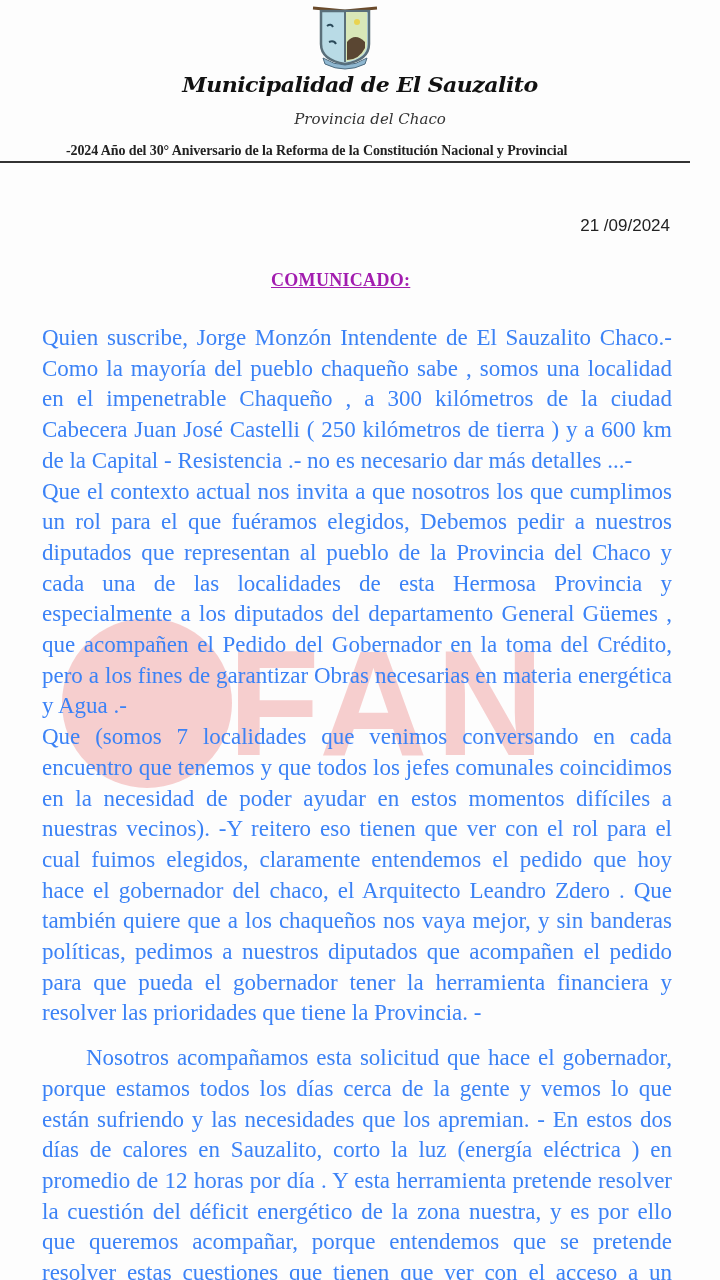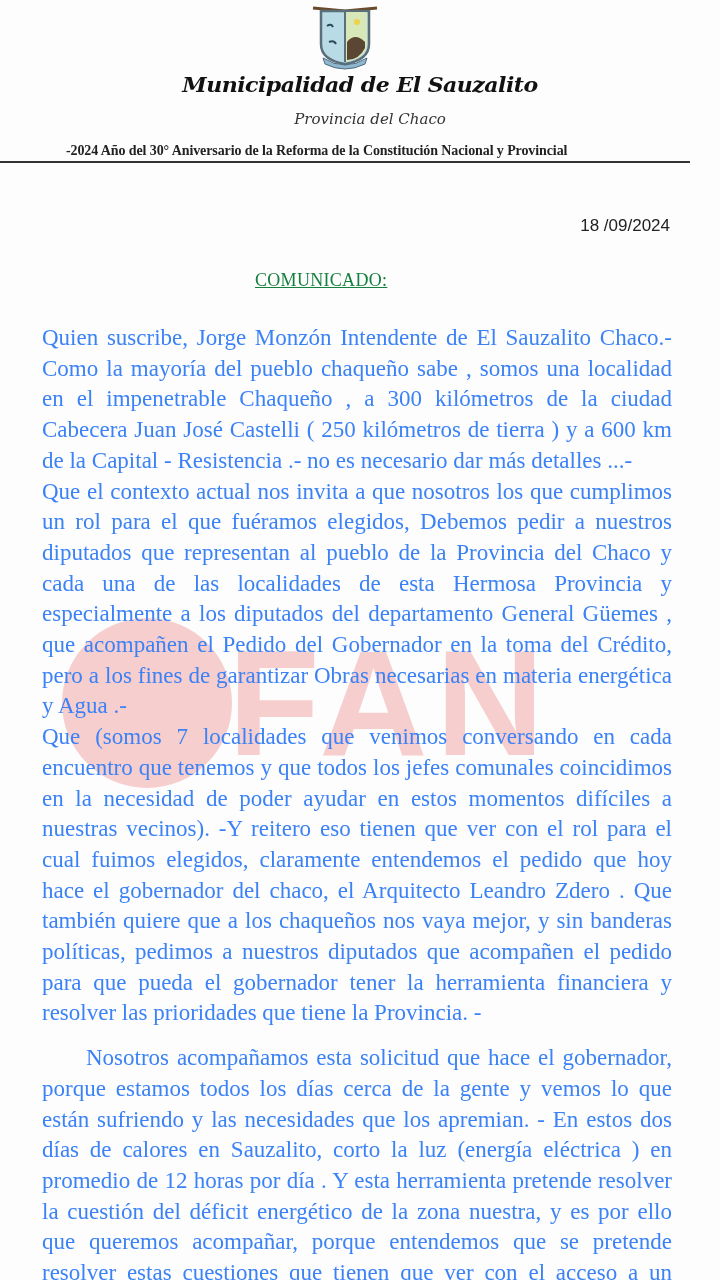--- a/index.html
+++ b/index.html
@@ -34,23 +34,23 @@
     }
     .rule {
       position: absolute; left: 0; top: 161px; width: 690px; height: 2px;
       background: #333;
     }
     .date {
       position: absolute; right: 50px; top: 216px; font-family: "Liberation Sans", sans-serif;
       font-size: 17px; color: #222;
     }
     .heading {
-      position: absolute; left: 255px; top: 270px;
-      font-weight: normal; font-size: 18px; text-decoration: underline;
-      color: #15803d; letter-spacing: 0.3px;
+      position: absolute; left: 271px; top: 270px;
+      font-weight: bold; font-size: 18px; text-decoration: underline;
+      color: #a21caf; letter-spacing: 0.3px;
     }
     .body-text {
       position: absolute; left: 42px; top: 316px; width: 630px;
       font-size: 23px; line-height: 30.7px; text-align: justify;
       color: #3b82f6;
       margin-top: 7px;
     }
     .body-text p { margin: 0; }
     .body-text p.indent { text-indent: 44px; margin-top: 14px; }
     .body-text p.last { text-align: justify; }
@@ -82,21 +82,21 @@
     <path d="M18 24 q4 -3 6 1 M20 40 q5 -2 7 2" stroke="#2b4a5a" stroke-width="2" fill="none"></path>
     <line x1="36" y1="10" x2="36" y2="60" stroke="#5a6f7a" stroke-width="2"></line>
     <path d="M14 56 Q36 70 58 56 L56 62 Q36 72 16 62 Z" fill="#8fb7d0" stroke="#4e6c80" stroke-width="1"></path>
   </svg>
 
   <div class="muni-title">Municipalidad de El Sauzalito</div>
   <div class="province">Provincia del Chaco</div>
   <div class="anniv">-2024 Año del 30° Aniversario de la Reforma de la Constitución Nacional y Provincial</div>
   <div class="rule"></div>
 
-  <div class="date">18 /09/2024</div>
+  <div class="date">21 /09/2024</div>
   <div class="heading">COMUNICADO:</div>
 
   <div class="watermark">
     <div class="wm-circle"></div>
     <div class="wm-text">FAN</div>
   </div>
 
   <div class="body-text">
     <p>Quien suscribe, Jorge Monzón Intendente de El Sauzalito Chaco.-Como la mayoría del pueblo chaqueño sabe , somos una localidad en el impenetrable Chaqueño , a 300 kilómetros de la ciudad Cabecera Juan José Castelli ( 250 kilómetros de tierra ) y a 600 km de la Capital - Resistencia .- no es necesario dar más detalles ...-</p>
     <p>Que el contexto actual nos invita a que nosotros los que cumplimos un rol para el que fuéramos elegidos, Debemos pedir a nuestros diputados que representan al pueblo de la Provincia del Chaco y cada una de las localidades de esta Hermosa Provincia y especialmente a los diputados del departamento General Güemes , que acompañen el Pedido del Gobernador en la toma del Crédito, pero a los fines de garantizar Obras necesarias en materia energética y Agua .-</p>

